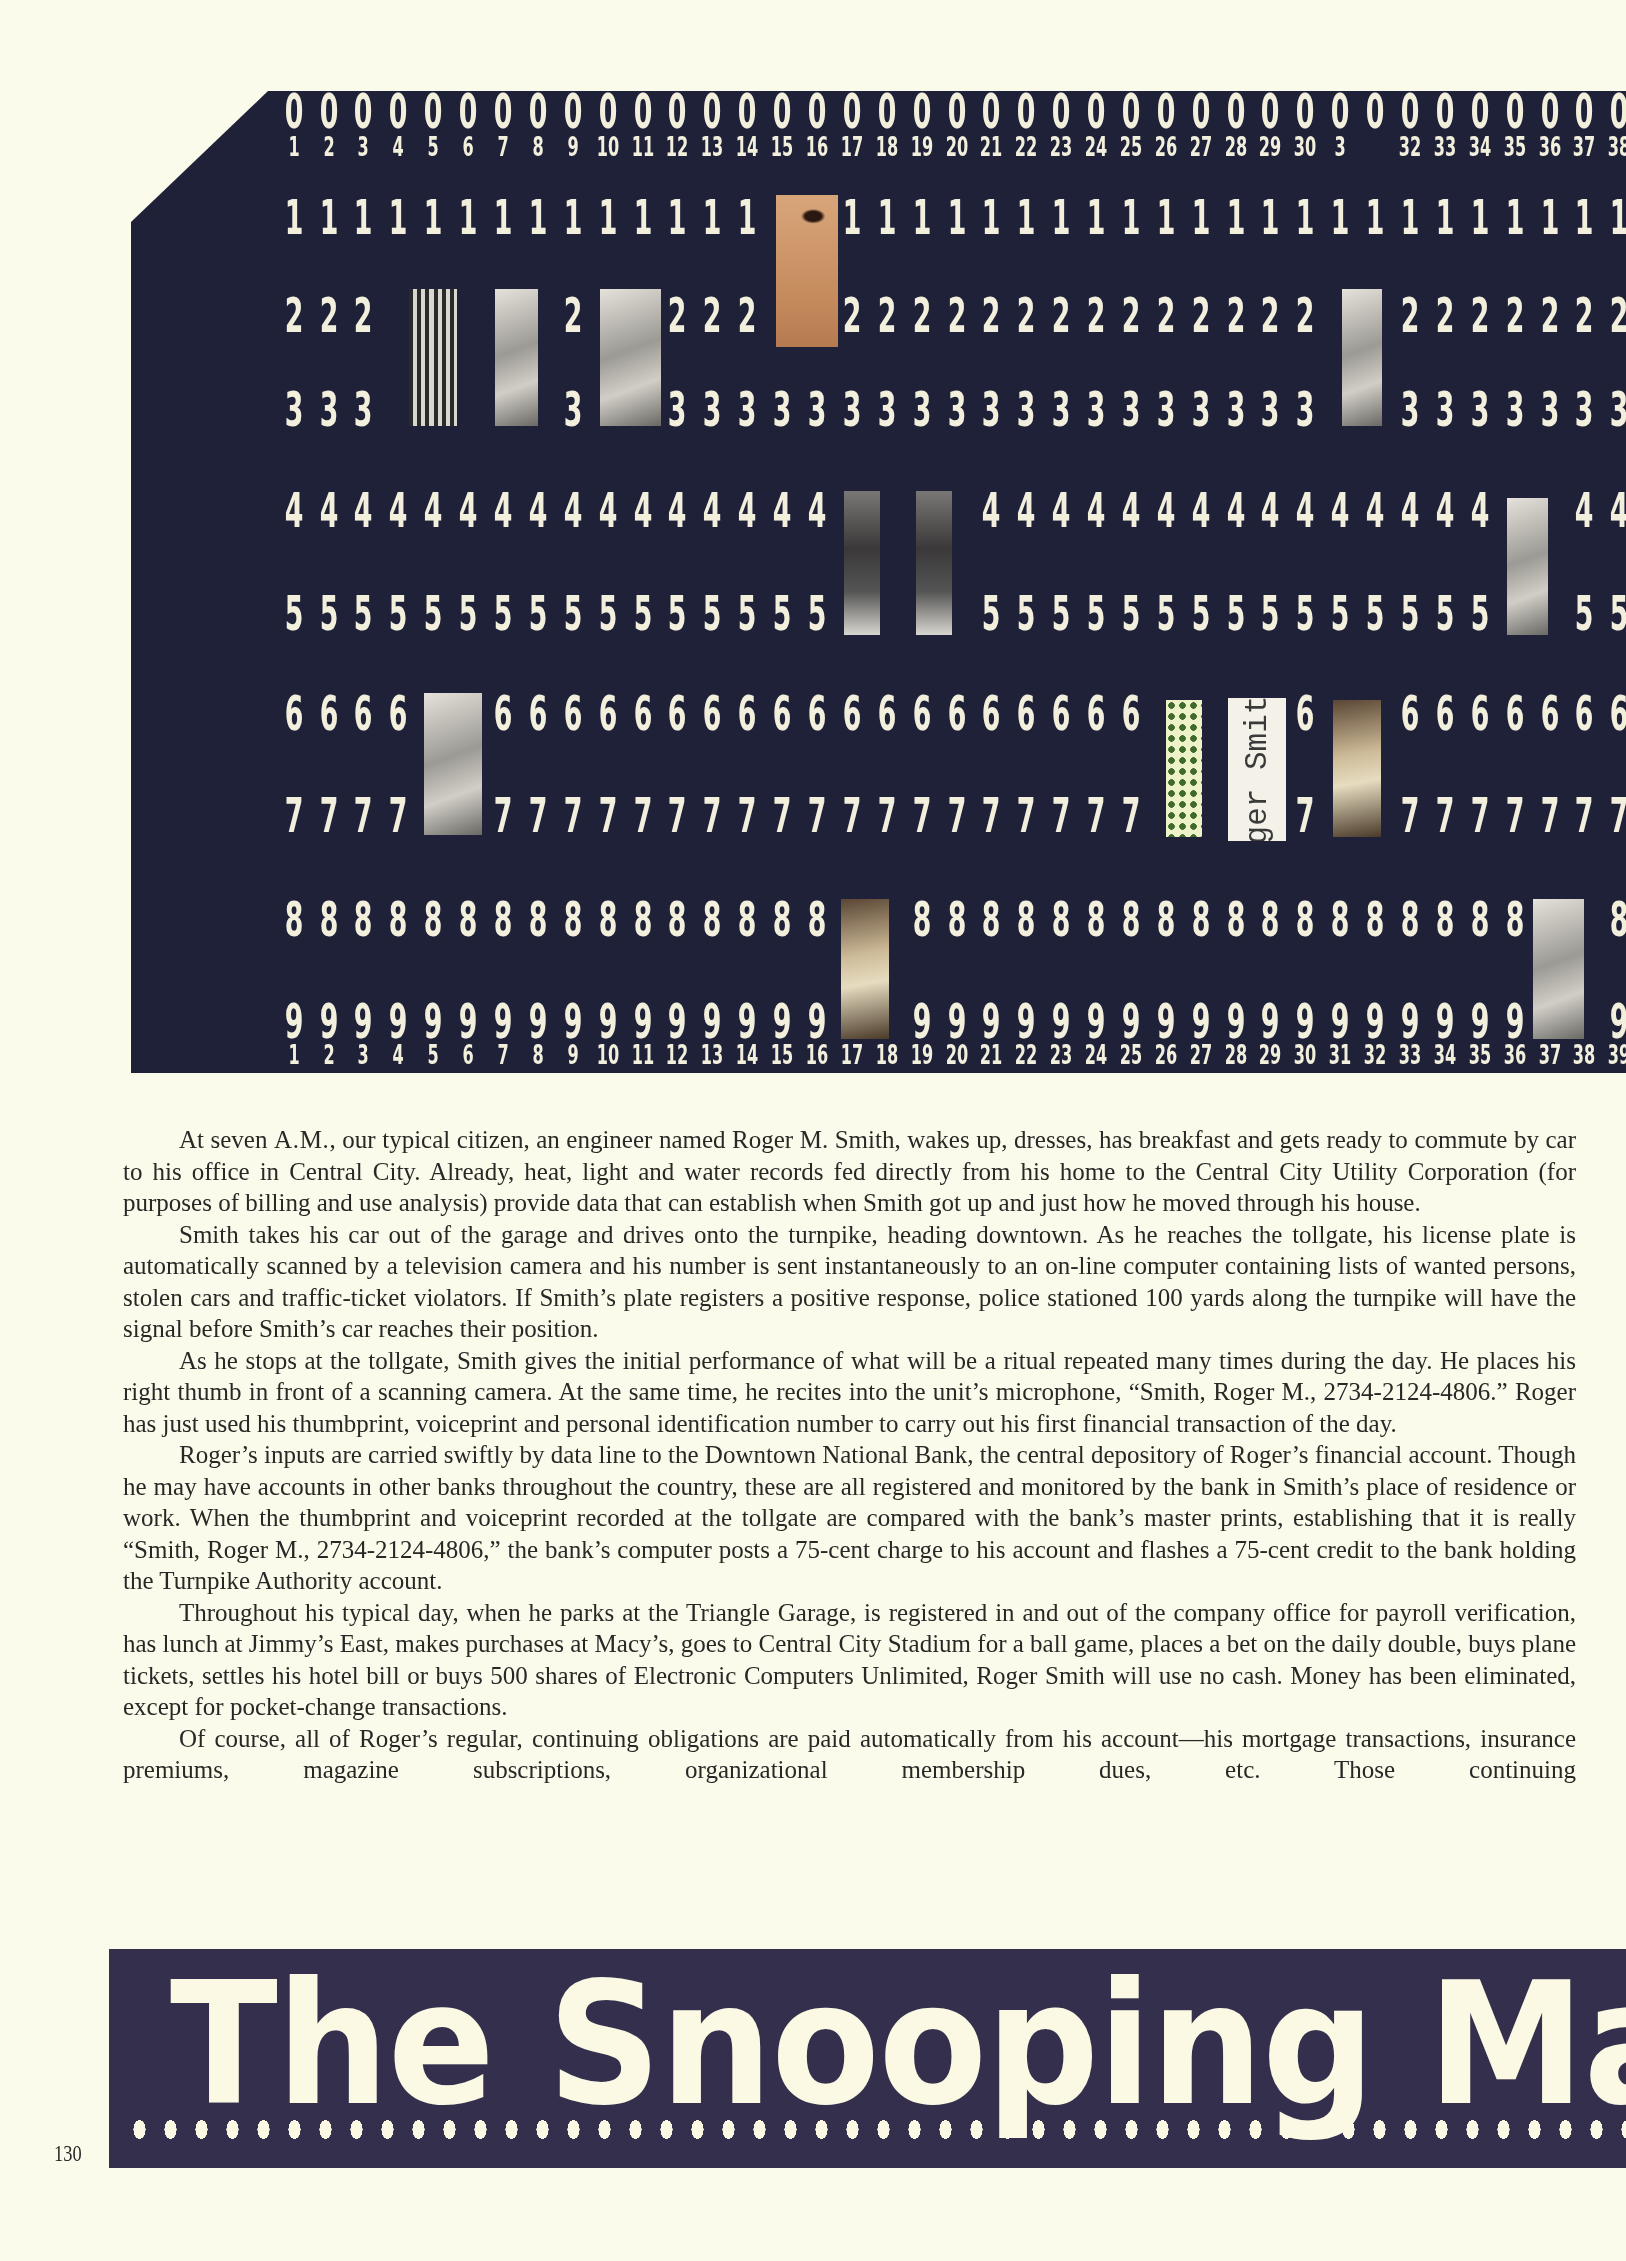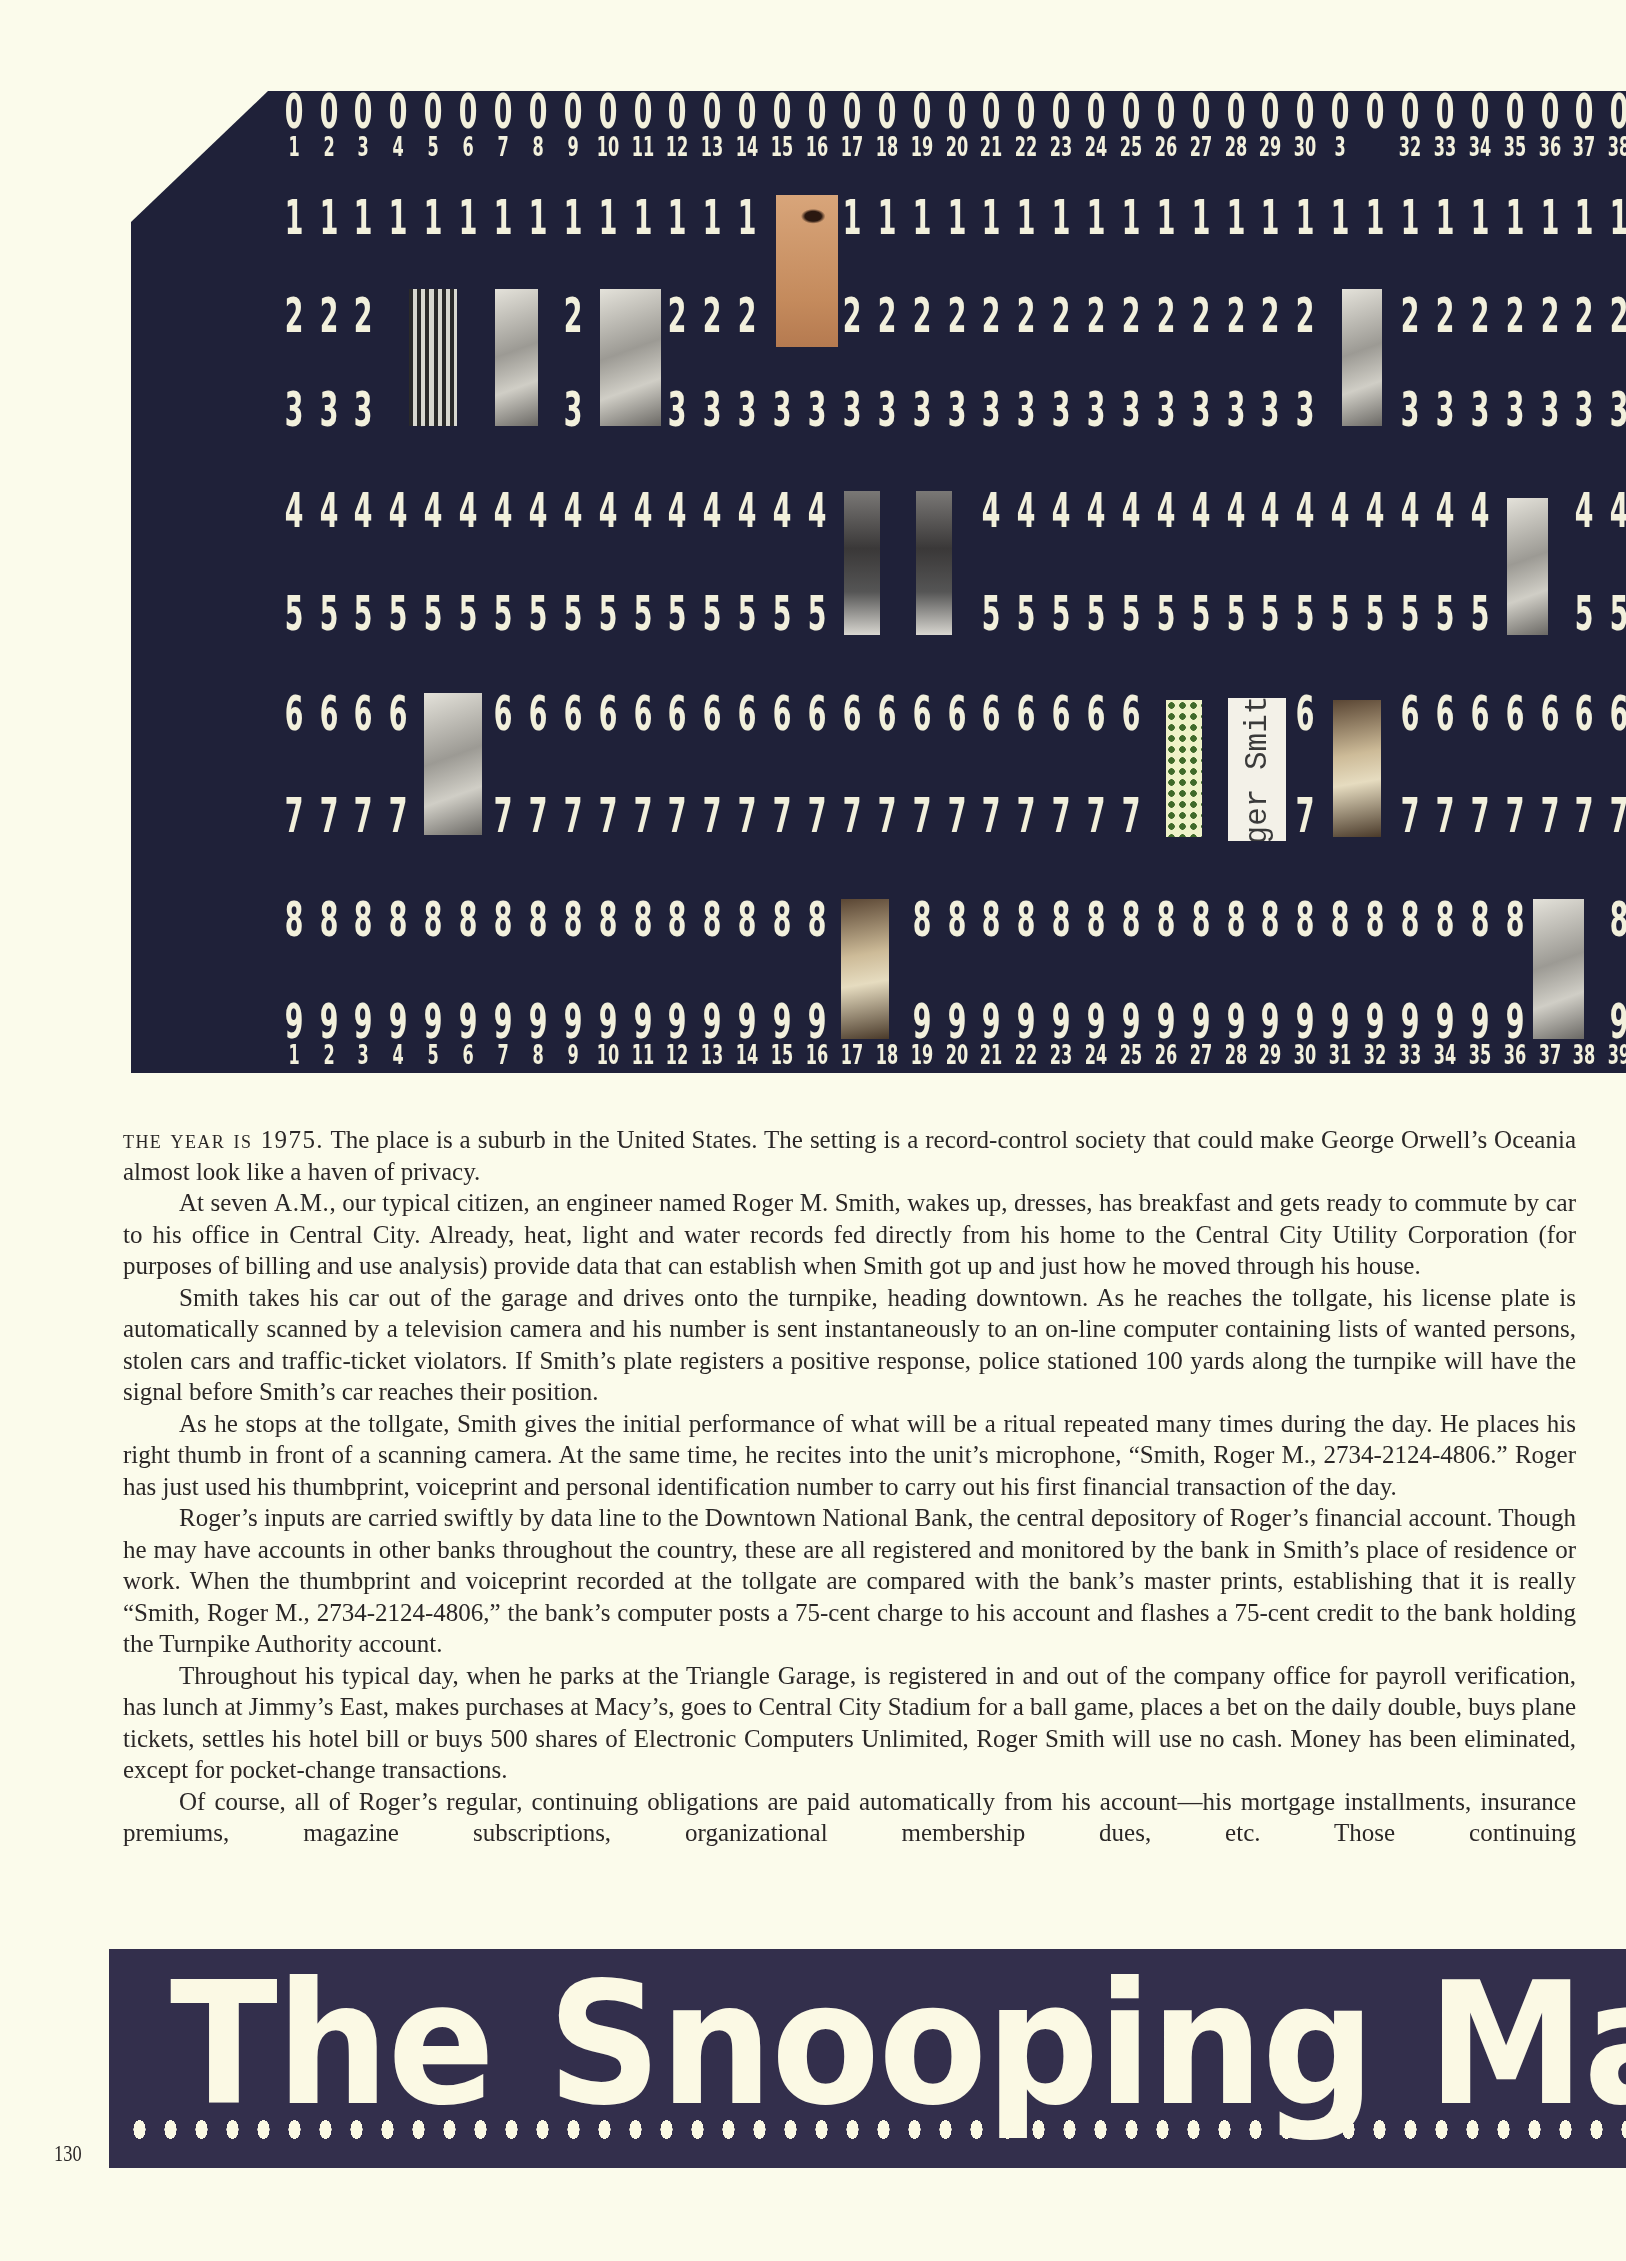--- a/index.html
+++ b/index.html
@@ -491,27 +491,26 @@
     <div class="cutout" style="left: 1035px; top: 609px; width: 36px; height: 137px; background: radial-gradient(3.4px, rgb(63, 106, 42) 90%, transparent 100%) 0px 0px / 11px 11px, rgb(238, 242, 200);"></div>
     <div class="cutout" style="left: 1097px; top: 607px; width: 58px; height: 143px; background: rgb(243, 241, 232);">
       <span class="label">oger Smith</span>
     </div>
     <div class="cutout" style="left: 1202px; top: 609px; width: 48px; height: 137px; background: linear-gradient(170deg, rgb(90, 70, 52) 0%, rgb(205, 187, 152) 40%, rgb(230, 220, 192) 60%, rgb(74, 58, 42) 100%);"></div>
     <div class="cutout" style="left: 710px; top: 808px; width: 48px; height: 140px; background: linear-gradient(170deg, rgb(90, 70, 52) 0%, rgb(205, 187, 152) 40%, rgb(230, 220, 192) 60%, rgb(74, 58, 42) 100%);"></div>
     <div class="cutout" style="left: 1402px; top: 808px; width: 51px; height: 140px; background: linear-gradient(160deg, rgb(228, 226, 218) 0%, rgb(156, 154, 148) 45%, rgb(208, 206, 198) 70%, rgb(106, 104, 100) 100%);"></div>
   </div>
 
 <div id="article">
-  <p class="first"><span class="lead">THE YEAR IS 1975.</span><span> The place is a suburb in the United States. The setting is a record-control society that could make George Orwell’s Oceania almost look like a haven of privacy.</span></p>
   <p><span>At seven </span><span class="smallcaps">A.M.</span><span>, </span><span>our typical citizen, an engineer named Roger M. Smith, wakes up, dresses, has breakfast and gets ready to commute by car to his office in Central City. Already, heat, light and water records fed directly from his home to the Central City Utility Corporation (for purposes of billing and use analysis) provide data that can establish when Smith got up and just how he moved through his house.</span></p>
   <p>Smith takes his car out of the garage and drives onto the turnpike, heading downtown. As he reaches the tollgate, his license plate is automatically scanned by a television camera and his number is sent instantaneously to an on-line computer containing lists of wanted persons, stolen cars and traffic-ticket violators. If Smith’s plate registers a positive response, police stationed 100 yards along the turnpike will have the signal before Smith’s car reaches their position.</p>
   <p>As he stops at the tollgate, Smith gives the initial performance of what will be a ritual repeated many times during the day. He places his right thumb in front of a scanning camera. At the same time, he recites into the unit’s microphone, “Smith, Roger M., 2734-2124-4806.” Roger has just used his thumbprint, voiceprint and personal identification number to carry out his first financial transaction of the day.</p>
   <p>Roger’s inputs are carried swiftly by data line to the Downtown National Bank, the central depository of Roger’s financial account. Though he may have accounts in other banks throughout the country, these are all registered and monitored by the bank in Smith’s place of residence or work. When the thumbprint and voiceprint recorded at the tollgate are compared with the bank’s master prints, establishing that it is really “Smith, Roger M., 2734-2124-4806,” the bank’s computer posts a 75-cent charge to his account and flashes a 75-cent credit to the bank holding the Turnpike Authority account.</p>
   <p>Throughout his typical day, when he parks at the Triangle Garage, is registered in and out of the company office for payroll verification, has lunch at Jimmy’s East, makes purchases at Macy’s, goes to Central City Stadium for a ball game, places a bet on the daily double, buys plane tickets, settles his hotel bill or buys 500 shares of Electronic Computers Unlimited, Roger Smith will use no cash. Money has been eliminated, except for pocket-change transactions.</p>
-  <p style="text-align-last: justify;">Of course, all of Roger’s regular, continuing obligations are paid automatically from his account—his mortgage installments, insurance premiums, magazine subscriptions, organizational membership dues, etc. Those continuing</p>
+  <p style="text-align-last: justify;">Of course, all of Roger’s regular, continuing obligations are paid automatically from his account—his mortgage transactions, insurance premiums, magazine subscriptions, organizational membership dues, etc. Those continuing</p>
 </div>
 
 <div id="banner">
   <div id="title">The Snooping Machine</div>
   <div id="dots"></div>
 </div>
 
 <div id="page-number">130</div>
 
 

